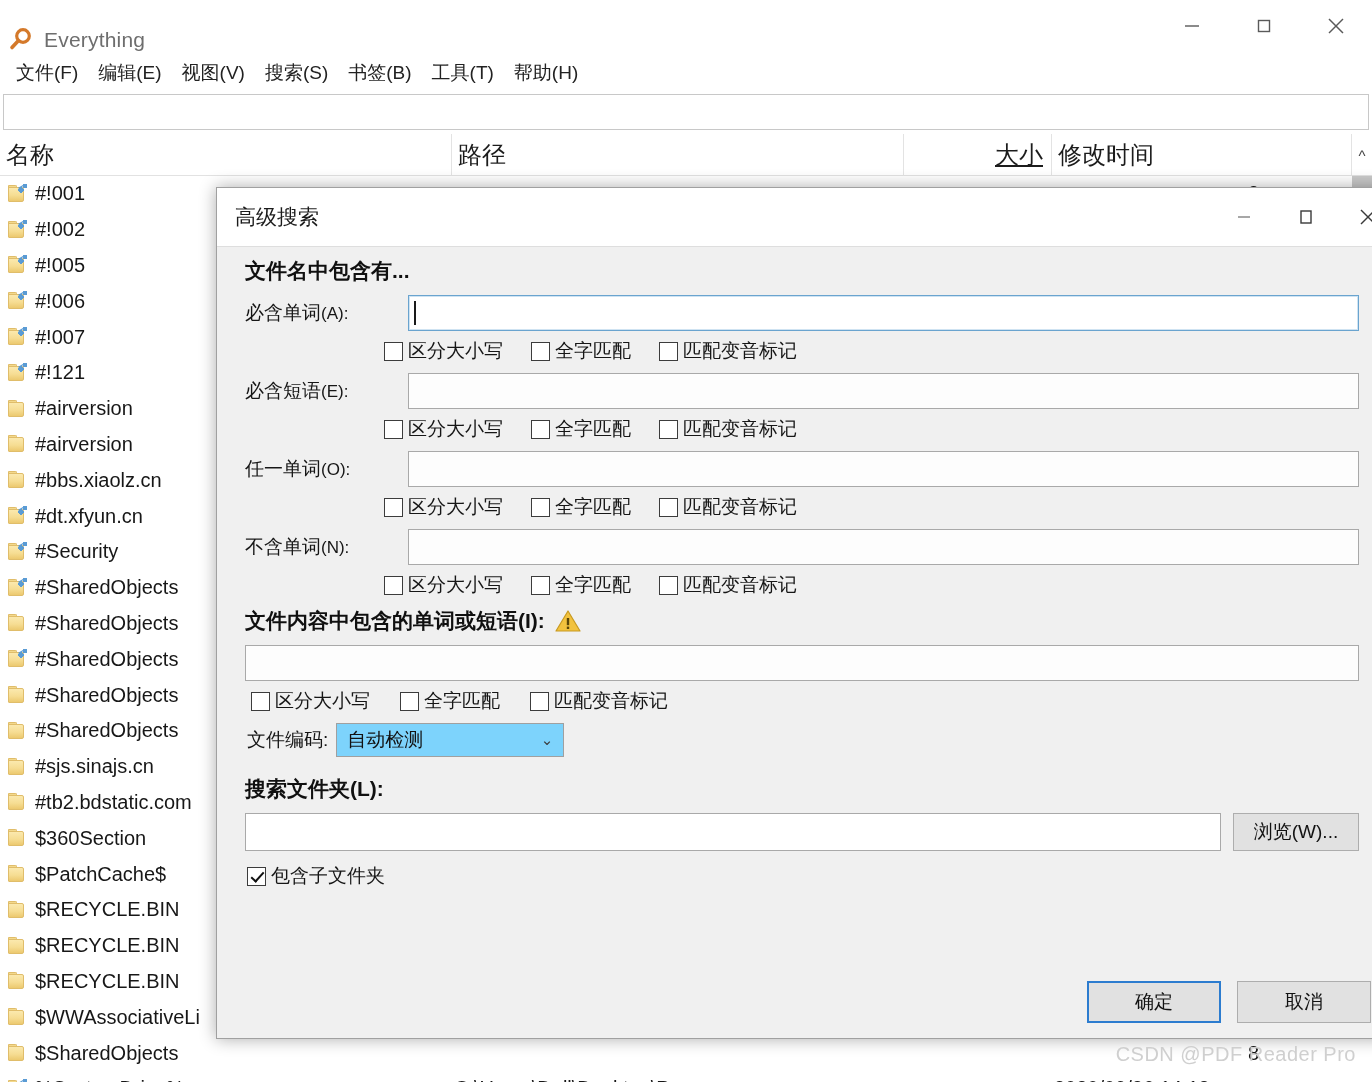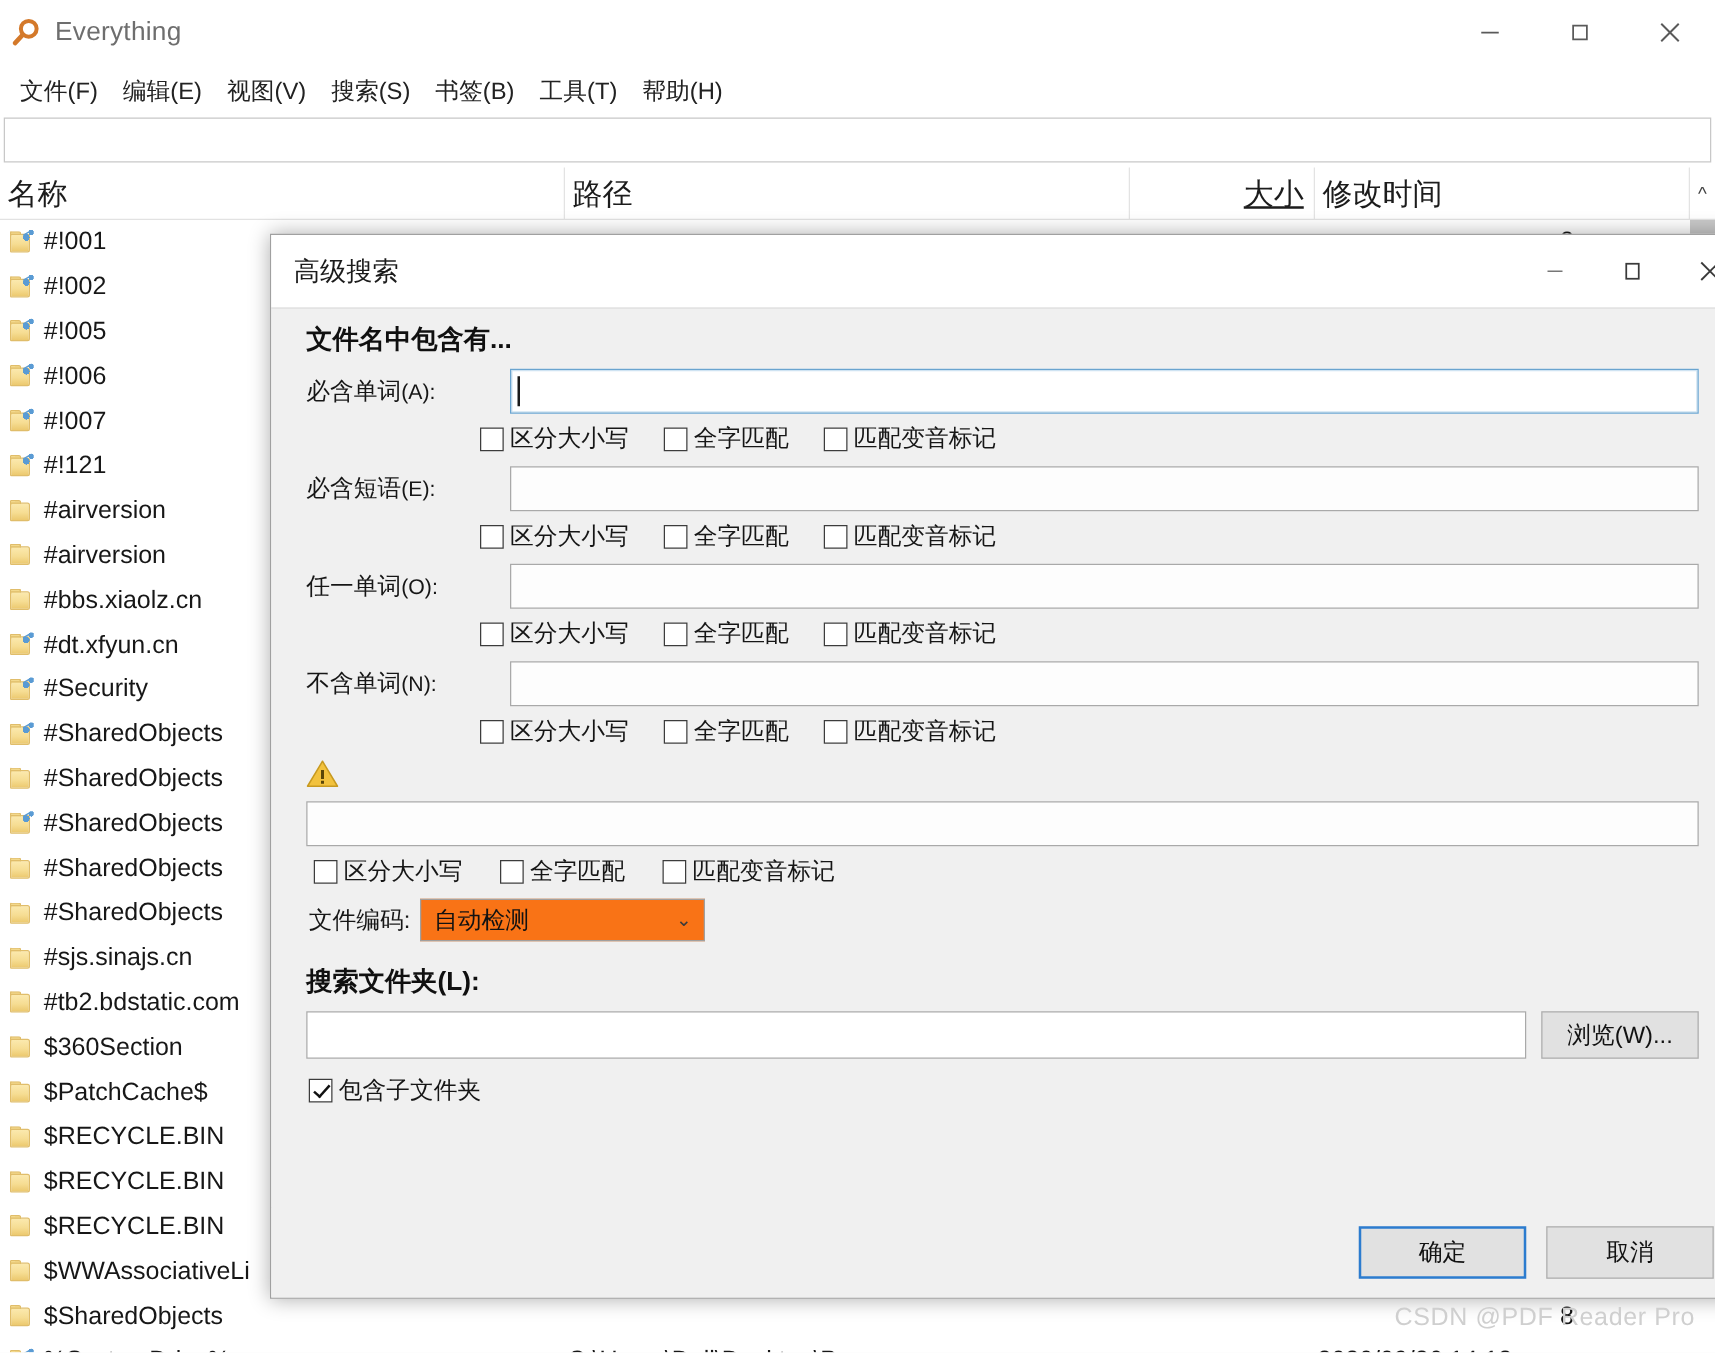--- a/index.html
+++ b/index.html
@@ -16,21 +16,21 @@
     width: 1372px; height: 1082px;
     background: #ffffff;
     overflow: hidden;
   }
 
   
   .titlebar {
     position: absolute; left: 0; top: 0;
     width: 1372px; height: 52px;
     background: #ffffff;
-    display: flex; align-items: center;
+    display: flex; align-items: flex-end;
   }
   .app-icon {
     width: 26px; height: 26px;
     margin-left: 8px; margin-right: 10px;
     position: relative; flex: none;
   }
   .app-title {
     font-size: 21px; color: #6e6e6e;
     letter-spacing: 0.2px;
   }
@@ -291,21 +291,21 @@
     margin-bottom: 6px;
   }
   .enc-row {
     display: flex; align-items: center; gap: 8px;
     margin: 8px 0 4px 2px;
   }
   .enc-label { font-size: 19px; color: #161616; }
   .combo {
     width: 228px; height: 34px;
     border: 1px solid #a0a0a0;
-    background: #f97316;
+    background: #7dd3fc;
     display: flex; align-items: center;
     padding-left: 10px;
     font-size: 19px; color: #121212;
     position: relative;
   }
   .combo .chev {
     position: absolute; right: 10px; top: 50%;
     transform: translateY(-50%);
     font-size: 15px; color: #3b3b3b;
   }
@@ -882,20 +882,21 @@
               <span class="box"></span>
               <span>全字匹配</span>
             </div>
           <div class="cb">
               <span class="box"></span>
               <span>匹配变音标记</span>
             </div>
         </div>
 
         <div class="section-title">
+          <span>文件内容中包含的单词或短语(I):</span>
           <span class="warn-ico">
             <svg viewBox="0 0 26 24" width="26" height="24">
               <path d="M13 2 L25 22 L1 22 Z" fill="#f2c23e" stroke="#c89a20" stroke-width="1.2" stroke-linejoin="round"></path>
               <rect x="11.8" y="9" width="2.4" height="7.2" fill="#5a4608"></rect>
               <rect x="11.8" y="17.6" width="2.4" height="2.4" fill="#5a4608"></rect>
             </svg>
           </span>
         </div>
         <div class="full-txt"></div>
         <div class="cb-row flush">

